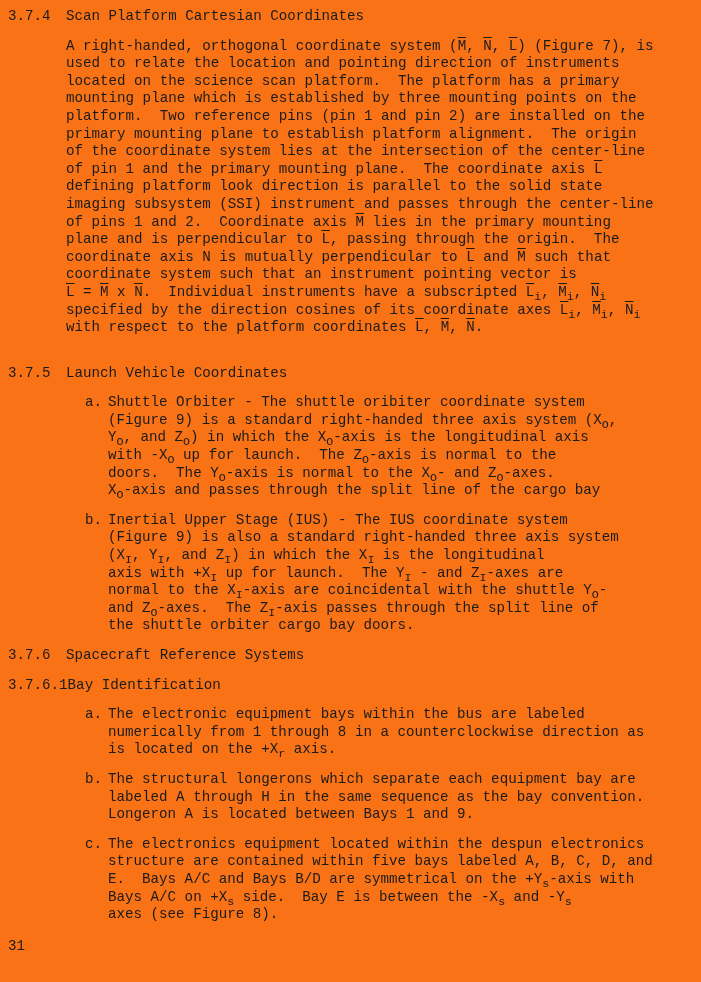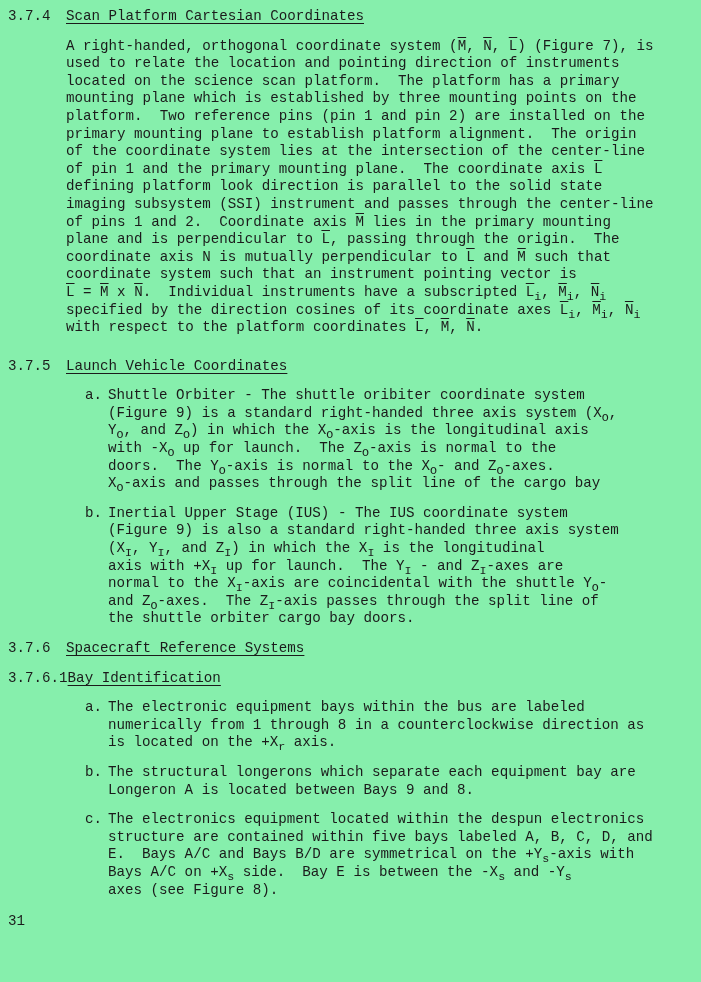--- a/index.html
+++ b/index.html
@@ -1,38 +1,37 @@
 <!DOCTYPE html>
 <html><head>
 <meta charset="utf-8">
 <style>
   html, body { margin: 0; padding: 0; background: #d9d9d9; }
   .page {
     position: relative;
     width: 701px;
     height: 982px;
     margin: 0 auto;
-    background: #86efac;
+    background: #f97316;
     color: #1b1b1b;
     font-family: "Liberation Mono", "DejaVu Sans Mono", monospace;
     font-size: 14.2px;
     line-height: 17.6px;
     box-sizing: border-box;
     padding: 8px 0 0 8px;
     overflow: hidden;
   }
   .sec { display: flex; margin-bottom: 12px; }
   .sec-num { flex: 0 0 58px; white-space: pre; }
   .sec-title {
-    text-decoration: underline;
     text-underline-offset: 3px;
     text-decoration-thickness: 1.2px;
     white-space: pre;
   }
-  .body-block { margin-left: 58px; margin-bottom: 21px; }
+  .body-block { margin-left: 58px; margin-bottom: 28px; }
   .item { display: flex; margin-left: 77px; margin-bottom: 12px; }
   .item-label { flex: 0 0 23px; white-space: pre; }
   .item-lines { flex: 1 1 auto; }
   .line { white-space: pre; }
   .ov { text-decoration: overline; text-decoration-thickness: 1.1px; }
   .ul { text-underline-offset: 3px; text-decoration-thickness: 1.2px; }
   sub { font-size: 0.82em; vertical-align: -0.32em; line-height: 0; }
   .page-number { width: 672px; text-align: left; margin-top: 14px; }
 </style>
 </head>
@@ -106,21 +105,22 @@
     <div class="item-lines">
         <div class="line">The electronic equipment bays within the bus are labeled</div>
         <div class="line">numerically from 1 through 8 in a counterclockwise direction as</div>
         <div class="line">is located on the +X<sub>r</sub> axis.</div>
       </div>
   </div>
   <div class="item">
     <div class="item-label">b.</div>
     <div class="item-lines">
         <div class="line">The structural longerons which separate each equipment bay are</div>
-        <div class="line">Longeron A is located between Bays 9 and 8.</div>
+        <div class="line">labeled A through H in the same sequence as the bay convention.</div>
+        <div class="line">Longeron A is located between Bays 1 and 9.</div>
       </div>
   </div>
   <div class="item">
     <div class="item-label">c.</div>
     <div class="item-lines">
         <div class="line">The electronics equipment located within the despun electronics</div>
         <div class="line">structure are contained within five bays labeled A, B, C, D, and</div>
         <div class="line">E.  Bays A/C and Bays B/D are symmetrical on the +Y<sub>s</sub>-axis with</div>
         <div class="line">Bays A/C on +X<sub>s</sub> side.  Bay E is between the -X<sub>s</sub> and -Y<sub>s</sub></div>
         <div class="line">axes (see Figure 8).</div>

